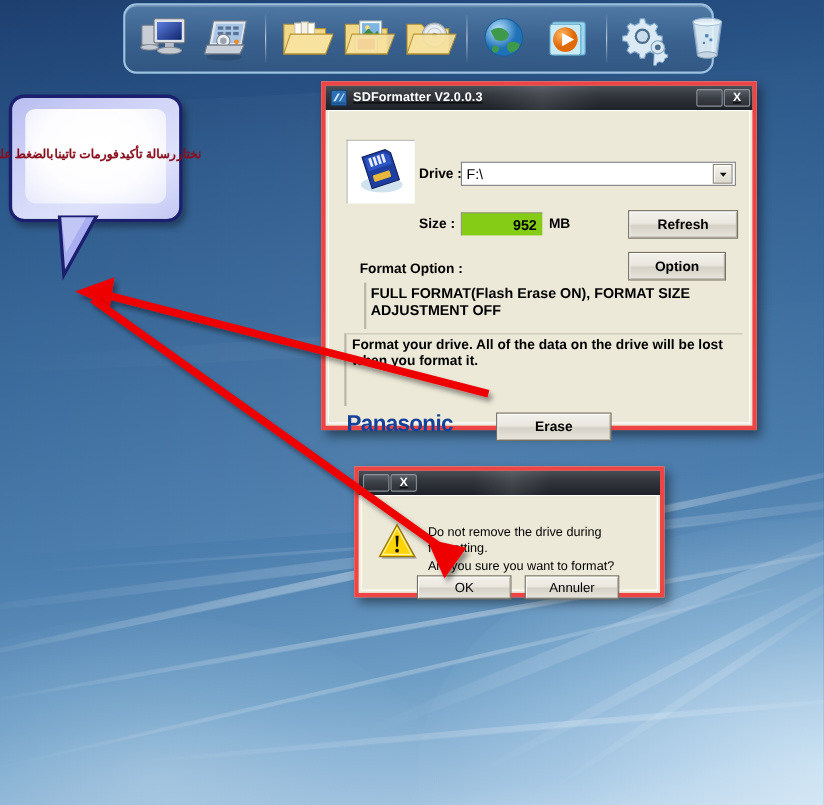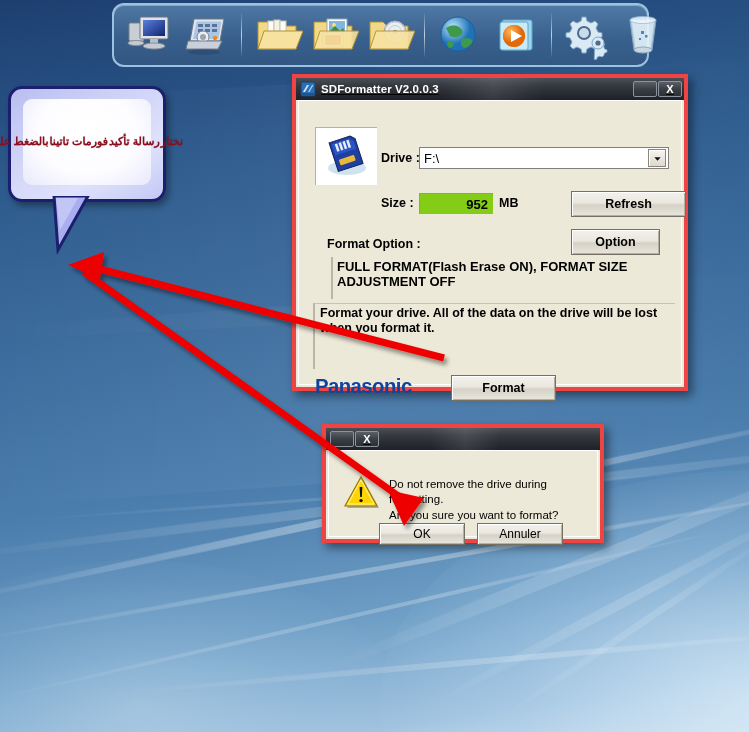--- a/index.html
+++ b/index.html
@@ -536,32 +536,32 @@
           </svg>
       </span>
     </div>
 
     <span class="lbl" style="position:absolute; left:82px; top:95px;">Size  :</span>
     <div id="size-box">
       <span>952</span>
     </div>
     <span class="lbl" style="position:absolute; left:200px; top:95px;">MB</span>
 
-    <div class="btn" style="position:absolute; left:272px; top:90px; width:115px; height:26px;">Refresh</div>
+    <div class="btn" style="position:absolute; left:272px; top:90px; width:100px; height:26px;">Refresh</div>
 
     <span class="lbl" style="position:absolute; left:28px; top:136px;">Format Option :</span>
     <div class="btn" style="position:absolute; left:272px; top:128px; width:89px; height:26px;">Option</div>
 
     <div id="opt-display">FULL FORMAT(Flash Erase ON), FORMAT SIZE ADJUSTMENT OFF</div>
 
     <div id="desc-box">Format your drive. All of the data on the drive will be lost when you format it.</div>
 
     <div id="panasonic">Panasonic</div>
 
-    <div class="btn" style="position:absolute; left:152px; top:274px; width:105px; height:26px;">Format</div>
+    <div class="btn" style="position:absolute; left:152px; top:274px; width:105px; height:26px;">Erase</div>
 
   </div>
 </div>
 
 <div class="win" id="confirm">
   <div class="titlebar">
     <span class="title-btns">
       <span class="tbtn"></span>
       <span class="tbtn">X</span>
     </span>

